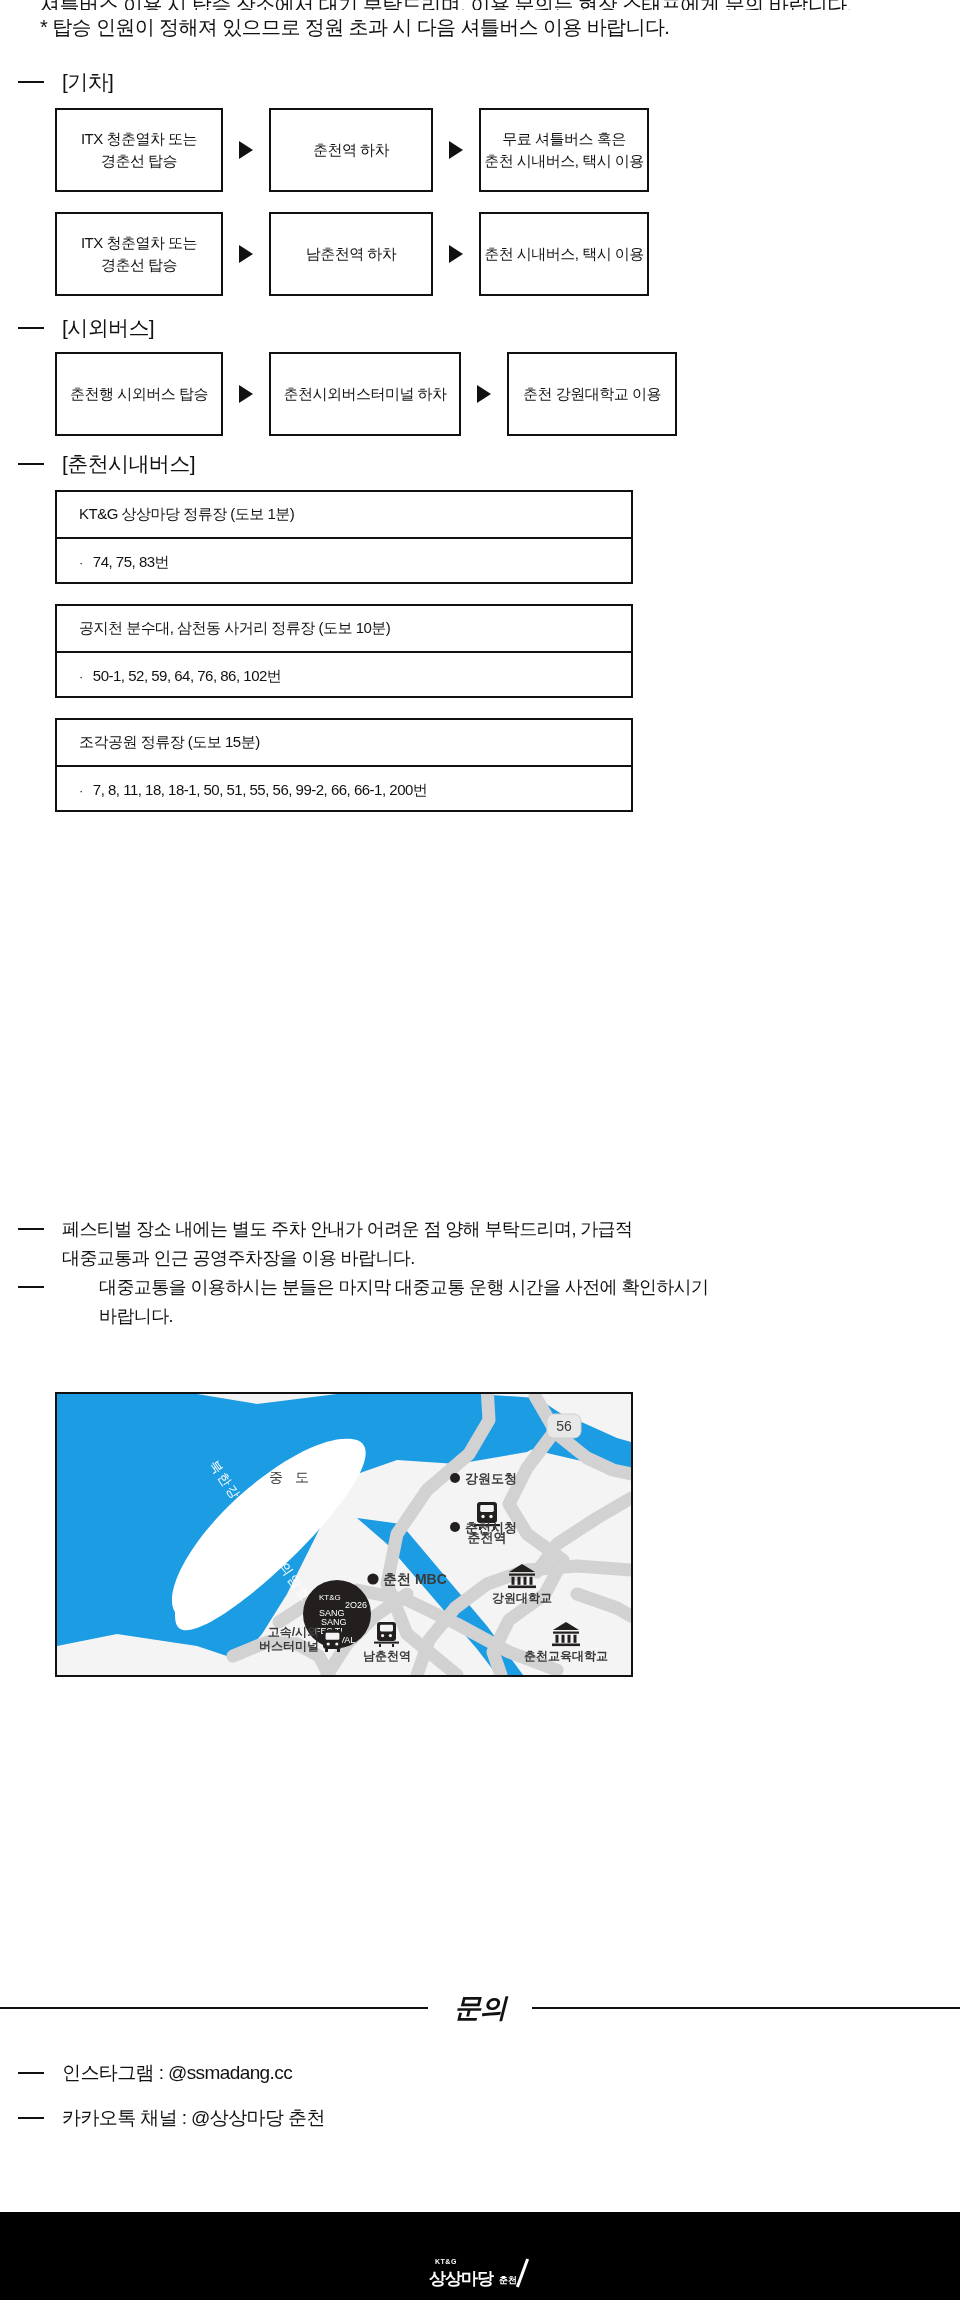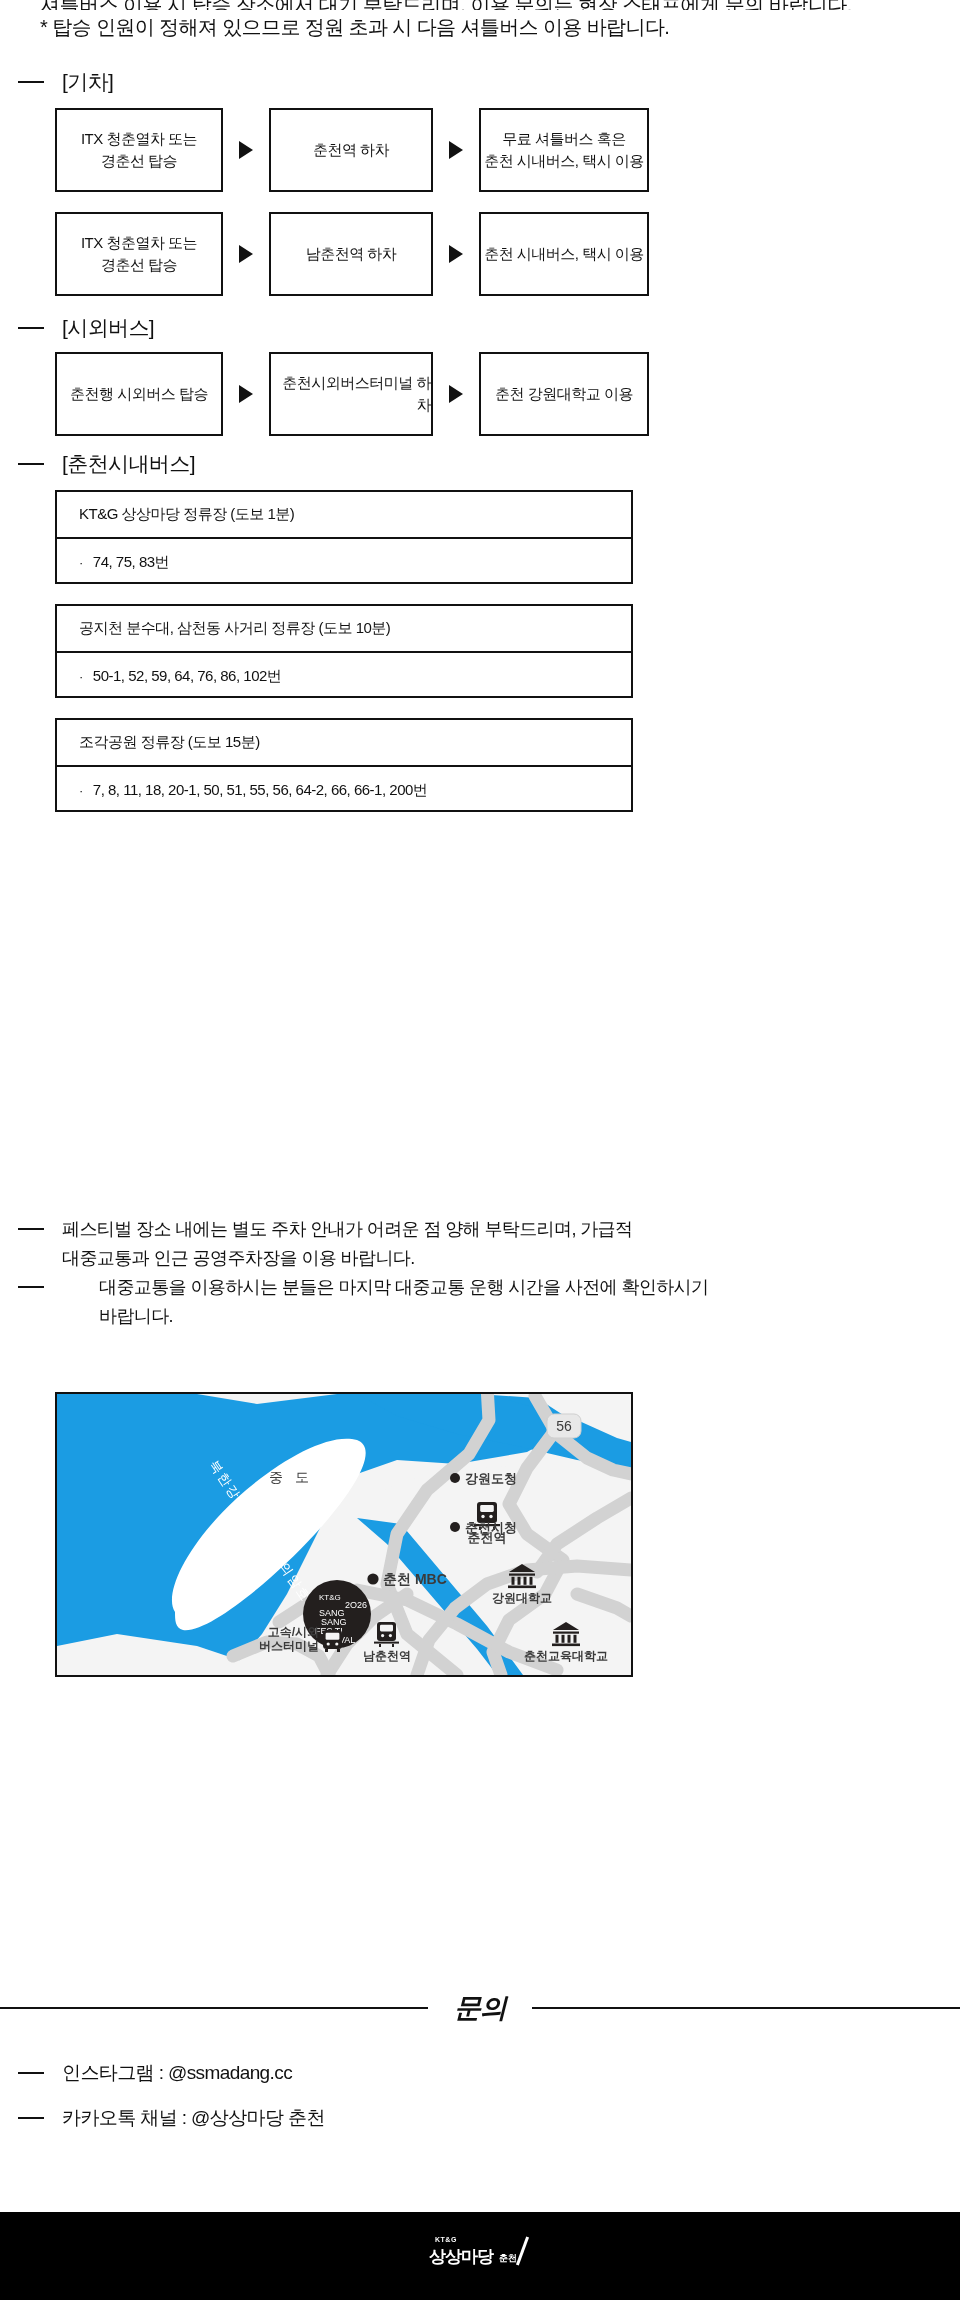--- a/index.html
+++ b/index.html
@@ -76,21 +76,21 @@
   .inq .word{font-size:27px;font-weight:bold;letter-spacing:-1px;padding:0 26px;}
 
   
   .contact{position:absolute;left:18px;top:2060px;width:900px;}
   .contact .row{display:flex;align-items:center;gap:18px;font-size:19px;
                 letter-spacing:-0.6px;margin-bottom:19px;}
   .contact .dash{width:26px;height:2px;background:#111;display:block;flex:0 0 26px;}
 
   
   .footer{position:absolute;left:0;bottom:0;width:960px;height:88px;background:#000;
-          display:flex;align-items:center;justify-content:center;}
+          display:flex;align-items:flex-end;justify-content:center;}
   .flogo{position:relative;width:118px;height:44px;}
   .flogo .kt{position:absolute;left:14px;top:2px;color:#fff;font-size:7px;
              font-weight:bold;letter-spacing:0.5px;}
   .flogo .kr{position:absolute;left:8px;top:11px;color:#fff;font-size:17px;
              font-weight:bold;letter-spacing:-1px;font-family:"DejaVu Sans",sans-serif;}
   .flogo .cc{position:absolute;left:78px;top:18px;color:#fff;font-size:9px;font-weight:bold;}
   .flogo .slash{position:absolute;left:100px;top:2px;width:3px;height:30px;background:#fff;
                 transform:rotate(20deg);}
 </style>
 </head>
@@ -123,21 +123,21 @@
   </div>
 
   <div class="sec-head" style="left:18px;top:314px;">
     <span class="dash"></span>
     <span>[시외버스]</span>
   </div>
 
   <div class="flow" style="left:55px;top:352px;">
     <div class="fbox" style="width:168px;height:84px;">춘천행 시외버스 탑승</div>
     <span class="arrow"></span>
-    <div class="fbox" style="width:164px;height:84px;text-align:right;">춘천시외버스터미널 하차</div>
+    <div class="fbox" style="width:192px;height:84px;text-align:right;">춘천시외버스터미널 하차</div>
     <span class="arrow"></span>
     <div class="fbox" style="width:170px;height:84px;">춘천 강원대학교 이용</div>
   </div>
 
   <div class="sec-head" style="left:18px;top:450px;">
     <span class="dash"></span>
     <span>[춘천시내버스]</span>
   </div>
 
   <div class="stoptable" style="left:55px;top:490px;width:578px;height:94px;">
@@ -153,21 +153,21 @@
     <div class="td">
       <span class="bullet">·</span>
       <span>50-1, 52, 59, 64, 76, 86, 102번</span>
     </div>
   </div>
 
   <div class="stoptable" style="left:55px;top:718px;width:578px;height:94px;">
     <div class="th">조각공원 정류장 (도보 15분)</div>
     <div class="td">
       <span class="bullet">·</span>
-      <span>7, 8, 11, 18, 20-1, 50, 51, 55, 56, 64-2, 66, 66-1, 200번</span>
+      <span>7, 8, 11, 18, 18-1, 50, 51, 55, 56, 99-2, 66, 66-1, 200번</span>
     </div>
   </div>
 
   <div class="bpara" style="left:18px;top:1215px;width:900px;">
     <span class="dash"></span>
     <span style="white-space:pre-line;">페스티벌 장소 내에는 별도 주차 안내가 어려운 점 양해 부탁드리며, 가급적
 대중교통과 인근 공영주차장을 이용 바랍니다.</span>
   </div>
 
   <div class="bpara" style="left:18px;top:1273px;width:900px;">

